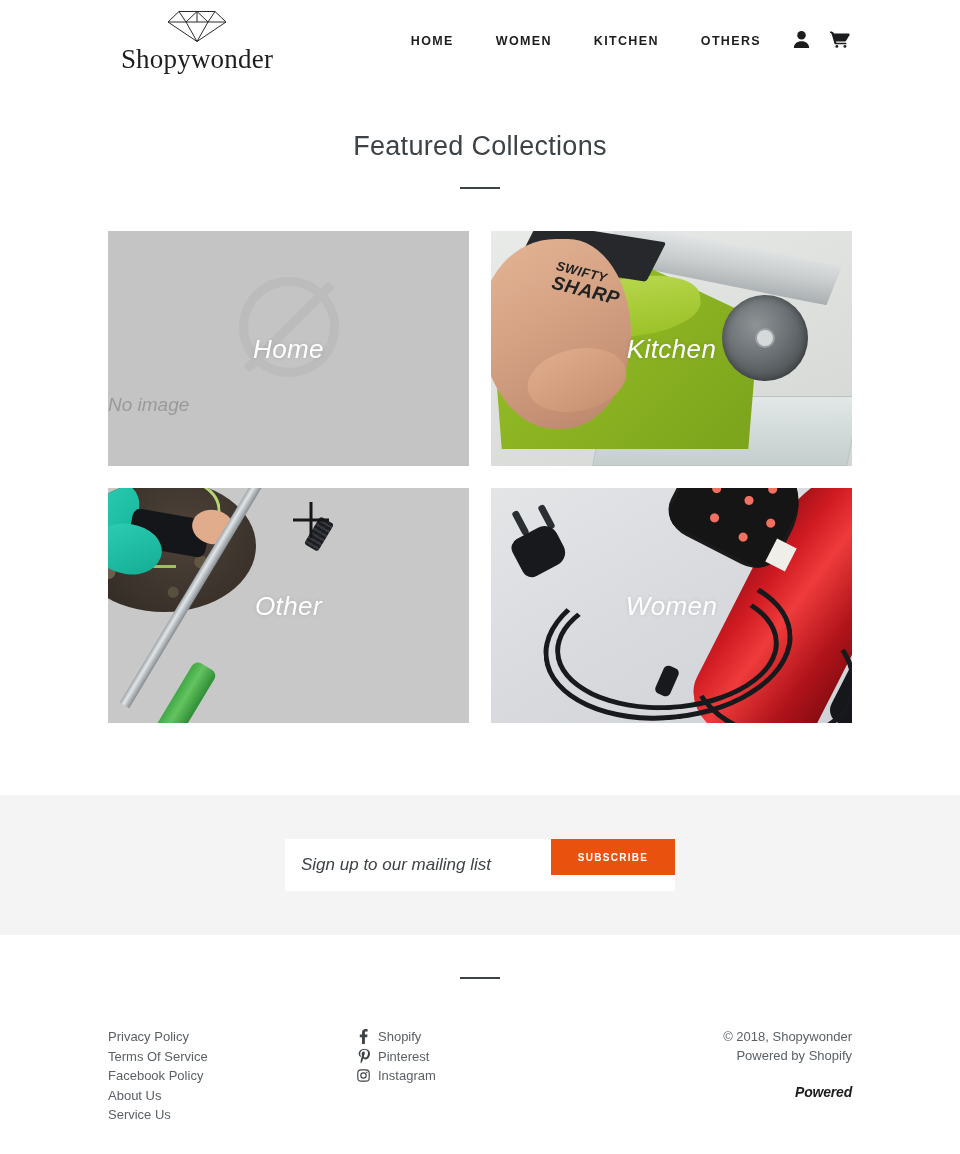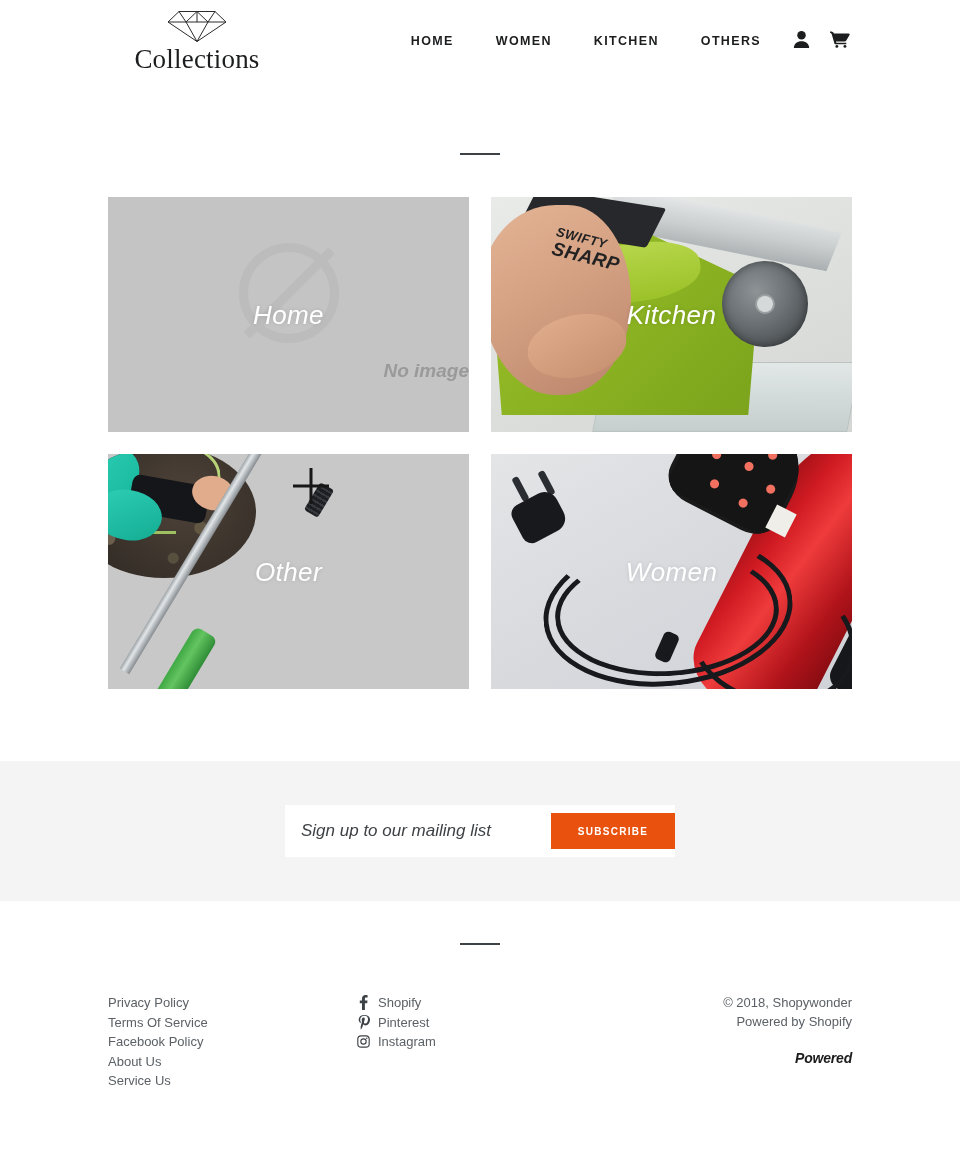--- a/index.html
+++ b/index.html
@@ -116,26 +116,25 @@
     position: absolute;
     left: 50%; top: 50%;
     width: 9px; height: 120px;
     background: #bcbcbc;
     transform: translate(-50%,-50%) rotate(45deg);
   }
   .ph-noimage {
     position: absolute;
     left: 0; right: 0;
     top: 163px;
-    text-align: right;
+    text-align: left;
     font-size: 19px;
     font-style: italic;
     color: #9a9a9a;
     z-index: 3;
-    font-weight: bold;
   }
 
   
   .art { position: absolute; inset: 0; }
   .k-bg { position: absolute; inset: 0; background: linear-gradient(160deg,#e9ebe9 0%,#dfe2df 40%,#d3d6d3 100%); }
   .k-tray {
     position: absolute; left: 108px; bottom: 0; width: 255px; height: 70px;
     background: linear-gradient(180deg, rgba(226,233,232,.9), rgba(196,206,205,.95));
     border: 1px solid #b9c3c2;
     transform: skewX(-11deg);
@@ -359,21 +358,20 @@
   .newsletter {
     margin-top: 72px;
     height: 140px;
     background: #f4f4f4;
     display: flex;
     align-items: center;
     justify-content: center;
   }
   .newsletter-form {
     display: flex;
-    align-items: center;
     width: 390px;
     height: 52px;
     background: #ffffff;
     padding: 0 0 0 16px;
   }
   .newsletter-input {
     flex: 1;
     border: 0;
     outline: 0;
     height: 100%;
@@ -451,21 +449,21 @@
     <span>
       <svg class="logo-diamond" viewBox="0 0 124 68" fill="none" stroke="#2b2b2b" stroke-width="2">
         <path d="M26 5 H98 L120 26 L62 65 L4 26 Z"></path>
         <path d="M4 26 H120"></path>
         <path d="M26 5 L40 26 L62 65"></path>
         <path d="M98 5 L84 26 L62 65"></path>
         <path d="M40 26 L62 5 L84 26"></path>
         <path d="M62 5 V26"></path>
       </svg>
     </span>
-    <span class="logo-word">Collections</span>
+    <span class="logo-word">Shopywonder</span>
   </a>
 
   <div class="header-right">
     <nav>
       <ul class="nav-list">
         <li class="nav-item">HOME</li>
         <li class="nav-item">WOMEN</li>
         <li class="nav-item">KITCHEN</li>
         <li class="nav-item">OTHERS</li>
       </ul>
@@ -480,20 +478,21 @@
       <svg width="20" height="18" viewBox="0 0 22 20" fill="#1c1d1e">
         <path d="M0 1.6c2.6 0 3.6.6 4.3 2.2h16.3c1 0 1.5.8 1 1.7l-3.8 6.4c-.3.5-.8.8-1.4.8H6.5l.5 1.6h11v1.6H6.2c-.8 0-1.2-.3-1.4-1L1.9 5C1.6 4 1.2 3.3 0 3.3z"></path>
         <circle cx="7.5" cy="18.2" r="1.6"></circle>
         <circle cx="16.5" cy="18.2" r="1.6"></circle>
       </svg>
     </span>
   </div>
 </header>
 
 <section class="featured-section">
+  <h2 class="section-title">Featured Collections</h2>
   <div class="rule"></div>
 
   <div class="collection-grid">
 
     <a class="collection-card">
       <span class="ph-icon"></span>
       <span class="card-label">Home</span>
       <span class="ph-noimage">No image</span>
     </a>
 

